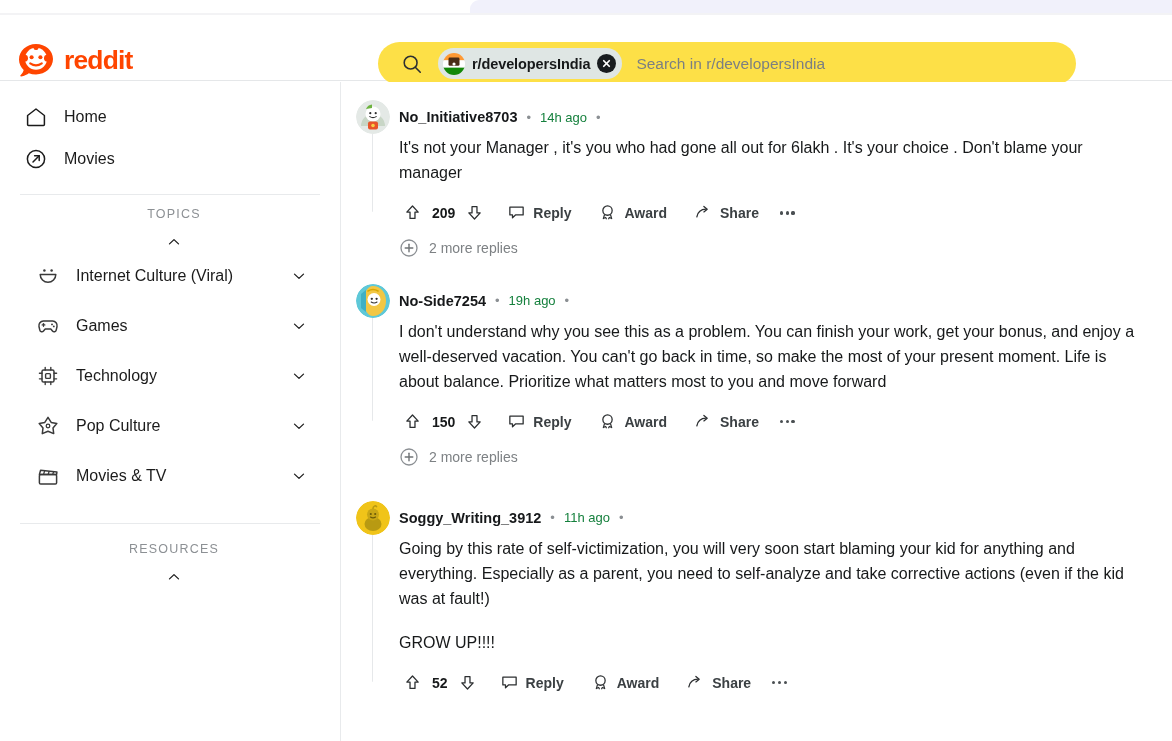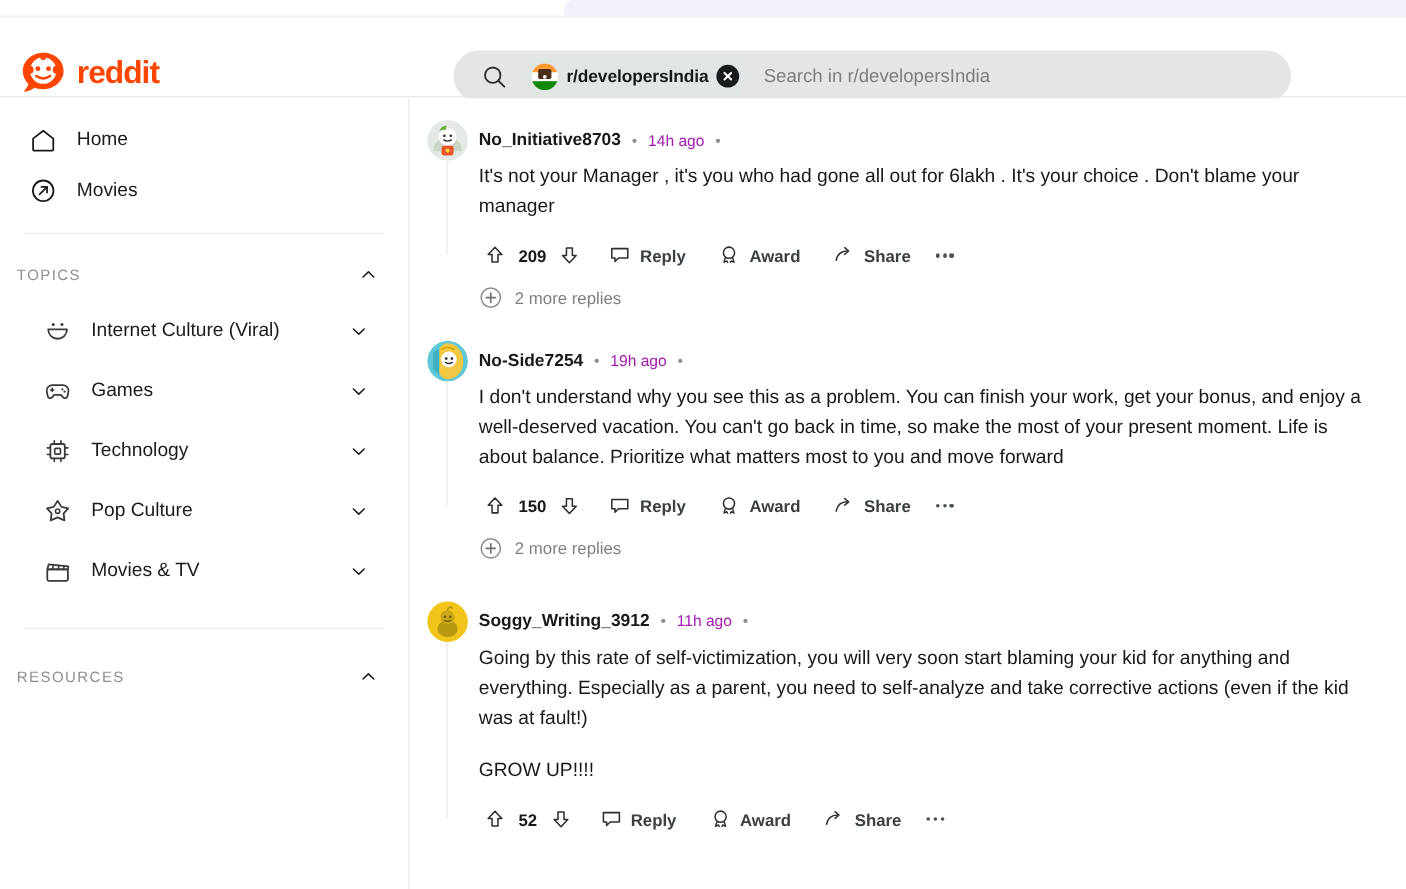--- a/index.html
+++ b/index.html
@@ -35,21 +35,21 @@
   .logo {
     position: absolute; left: 16px; top: 26px;
     display: flex; align-items: center; gap: 8px;
   }
   .logo-mark { width: 40px; height: 40px; display: block; }
   .logo-word { width: 112px; height: 32px; display: block; }
 
   .searchbar {
     position: absolute; left: 378px; top: 27px;
     width: 698px; height: 43px;
-    background: #e5e5e5;
+    background: #fde047;
     border-radius: 22px;
     display: flex; align-items: center;
     padding: 0 14px;
   }
   .search-icon { width: 22px; height: 22px; margin-left: 9px; flex: 0 0 auto; }
   .search-chip {
     display: flex; align-items: center; gap: 7px;
     height: 31px;
     background: #dfe6e4;
     border-radius: 16px;
@@ -91,22 +91,22 @@
   .nav-ico { width: 24px; height: 24px; flex: 0 0 auto; display: block; }
   .nav-label { font-size: 16px; color: #1b1b1b; }
 
   .divider {
     height: 1px; background: #e8eaec;
     margin: 14px 20px 0 20px;
   }
 
   .section-head {
     display: flex; align-items: center; justify-content: space-between;
-    padding: 0 24px 0 14px; height: 44px;
-    margin-top: 12px; cursor: pointer;
+    padding: 0 24px 0 32px; height: 44px;
+    margin-top: 12px; cursor: pointer; flex-direction: column;
   }
   .section-title {
     font-size: 12.5px; letter-spacing: 1.2px;
     color: #8c9094; font-weight: 400;
   }
 
   .topic-item {
     display: flex; align-items: center;
     padding: 0 20px 0 12px;
     min-height: 50px;
@@ -133,21 +133,21 @@
   .comment-head {
     display: flex; align-items: center; gap: 9px;
     height: 34px; margin-bottom: 2px;
   }
   .avatar {
     width: 34px; height: 34px; border-radius: 50%;
     flex: 0 0 auto; overflow: hidden; display: block;
   }
   .author { font-size: 14.5px; font-weight: 700; color: #16181a; }
   .meta-dot { font-size: 13px; color: #8b8f93; }
-  .timestamp { font-size: 13px; color: #a21caf; }
+  .timestamp { font-size: 13px; color: #15803d; }
 
   .comment-body { padding-left: 43px; position: relative; }
   .thread-line {
     position: absolute; left: 16px; top: -2px; bottom: 20px;
     width: 1px; background: #e6e8ea;
     border-bottom-left-radius: 9px;
   }
   .comment-text {
     font-size: 16px; line-height: 1.56; color: #17191a;
     max-width: 745px;

